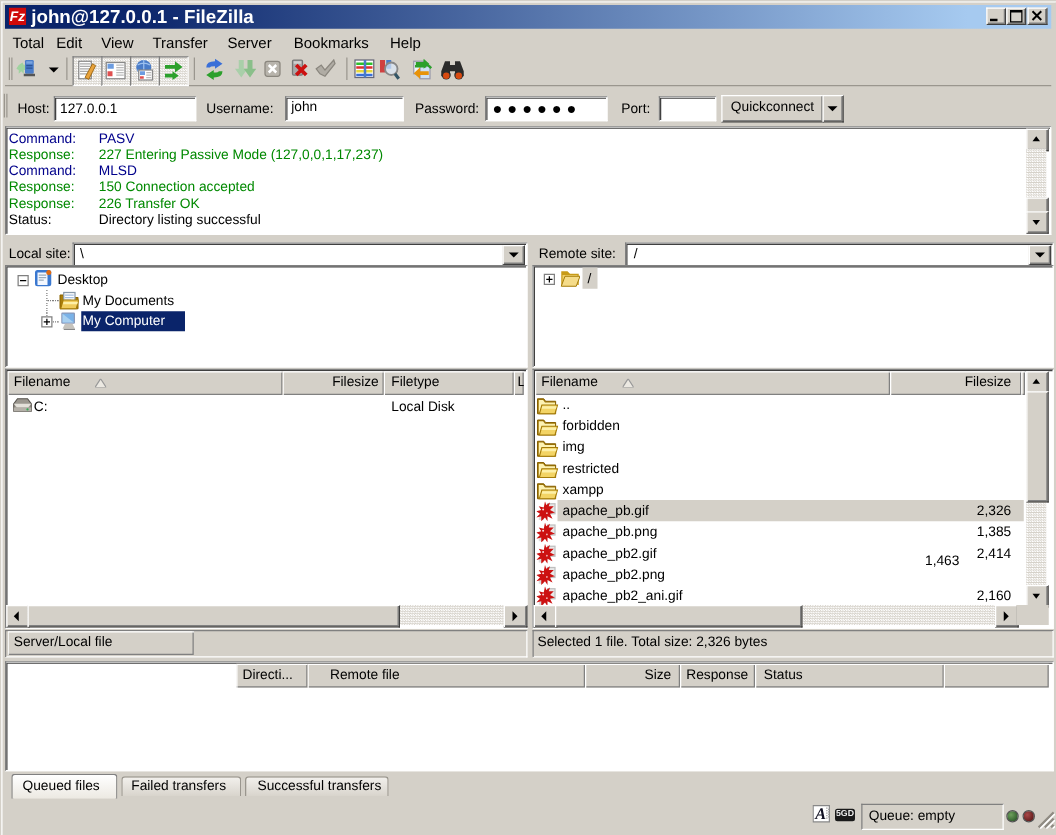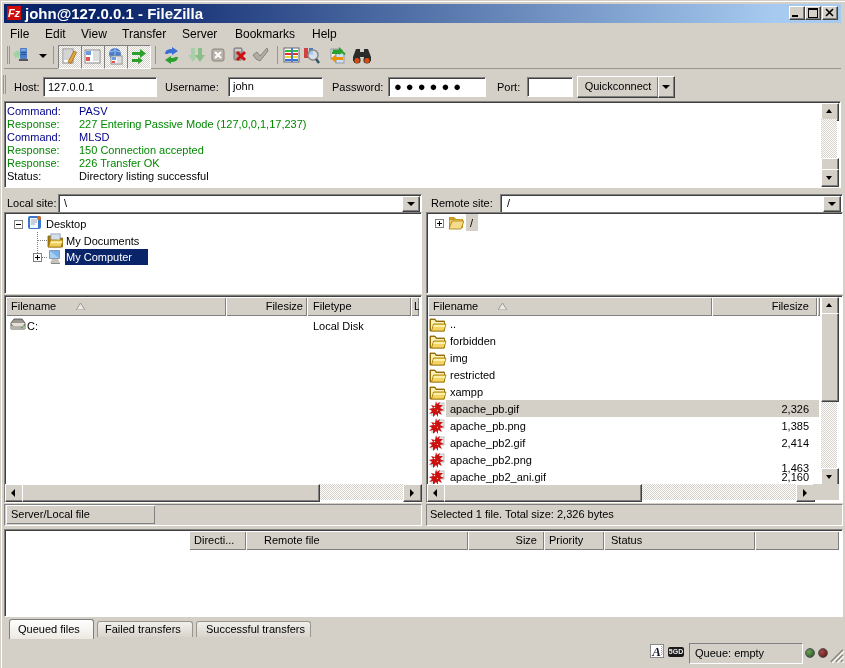--- a/index.html
+++ b/index.html
@@ -37,21 +37,21 @@
  <div class="abs" style="left:2px;top:8px;width:6px;height:2px;background:#000"></div>
   </div>
 <div class="raised" style="left:805px;top:6px;width:14px;height:12px">
  <div class="abs" style="left:2px;top:1px;width:8px;height:7px;border:1px solid #000;border-top:2px solid #000"></div>
   </div>
 <div class="raised" style="left:822px;top:6px;width:14px;height:12px">
  <svg width="14" height="12">
       <path d="M3 2 L10 9 M10 2 L3 9" stroke="#000" stroke-width="1.6"></path>
     </svg></div>
 
-<div class="lbl" style="left:10px;top:27px;font-size:12px">File</div>
+<div class="lbl" style="left:10px;top:27px;font-size:12px">Total</div>
 <div class="lbl" style="left:45px;top:27px;font-size:12px">Edit</div>
 <div class="lbl" style="left:81px;top:27px;font-size:12px">View</div>
 <div class="lbl" style="left:122px;top:27px;font-size:12px">Transfer</div>
 <div class="lbl" style="left:182px;top:27px;font-size:12px">Server</div>
 <div class="lbl" style="left:235px;top:27px;font-size:12px">Bookmarks</div>
 <div class="lbl" style="left:312px;top:27px;font-size:12px">Help</div>
 
 <div class="abs" style="left:4px;top:68px;width:837px;height:1px;background:#9a968e"></div>
 <div class="abs" style="left:7px;top:46px;width:1px;height:18px;background:#9a968e"></div>
 <div class="abs" style="left:9px;top:46px;width:1px;height:18px;background:#9a968e"></div>
@@ -393,21 +393,21 @@
       <svg width="17" height="16" style="position:absolute;left:0;top:0">
         <rect x="9" y="2" width="6" height="8" fill="#e8e8e8" stroke="#bfbfbf"></rect>
         <rect x="2" y="11" width="4" height="4" fill="#ddd"></rect>
         <path d="M7 0 l1 3 3-2 -1 3 4 0 -3 3 4 2 -4 1 2 4 -4-2 0 4 -2-3 -3 3 0-4 -4 1 3-3 -3-2 4-1 -2-3 4 1z" fill="#cc1111"></path>
         <circle cx="7" cy="8" r="3" fill="#cc1111"></circle>
         <circle cx="5.5" cy="6.5" r="0.8" fill="#fff" fill-opacity="0.85"></circle>
         <circle cx="8.5" cy="9.5" r="0.7" fill="#fff" fill-opacity="0.7"></circle>
       </svg>
     </div>
     <div class="row" style="left:450px;top:454px">apache_pb2.png</div>
-    <div class="row" style="left:740px;top:462px;width:69px;text-align:right">1,463</div>
+    <div class="row" style="left:740px;top:443px;width:69px;">1,463</div>
     <div class="abs" style="left:429px;top:469px;width:17px;height:15px;overflow:hidden">
       <svg width="17" height="16" style="position:absolute;left:0;top:0">
         <rect x="9" y="2" width="6" height="8" fill="#e8e8e8" stroke="#bfbfbf"></rect>
         <rect x="2" y="11" width="4" height="4" fill="#ddd"></rect>
         <path d="M7 0 l1 3 3-2 -1 3 4 0 -3 3 4 2 -4 1 2 4 -4-2 0 4 -2-3 -3 3 0-4 -4 1 3-3 -3-2 4-1 -2-3 4 1z" fill="#cc1111"></path>
         <circle cx="7" cy="8" r="3" fill="#cc1111"></circle>
         <circle cx="5.5" cy="6.5" r="0.8" fill="#fff" fill-opacity="0.85"></circle>
         <circle cx="8.5" cy="9.5" r="0.7" fill="#fff" fill-opacity="0.7"></circle>
       </svg>
     </div>
@@ -435,21 +435,21 @@
 <div class="abs" style="left:813px;top:484px;width:26px;height:16px;background:#D4D0C8"></div>
 
 <div class="sunken1" style="left:426px;top:504px;width:415px;height:20px"></div>
 <div class="row" style="left:430px;top:508px">Selected 1 file. Total size: 2,326 bytes</div>
 
 <div class="sunken" style="left:4px;top:529px;width:837px;height:86px"></div>
 <div class="hcell" style="left:6px;top:505px;width:149px"><span style="margin-left:5px">Server/Local file</span></div>
 <div class="hcell" style="left:189px;top:531px;width:57px"><span style="margin-left:5px">Directi...</span></div>
 <div class="hcell" style="left:246px;top:531px;width:222px"><span style="margin-left:18px">Remote file</span></div>
 <div class="hcell" style="left:468px;top:531px;width:76px;text-align:right"><span style="margin-right:7px">Size</span></div>
-<div class="hcell" style="left:544px;top:531px;width:60px"><span style="margin-left:5px">Priority</span></div>
+<div class="hcell" style="left:544px;top:531px;width:60px"><span style="margin-left:5px">Response</span></div>
 <div class="hcell" style="left:604px;top:531px;width:151px"><span style="margin-left:7px">Status</span></div>
 <div class="hcell" style="left:755px;top:531px;width:84px"></div>
 
 <div class="abs" style="left:9px;top:619px;width:83px;height:19px;background:linear-gradient(#ffffff,#ece9e2);border:1px solid #808080;border-bottom:none;border-radius:3px 3px 0 0">
  <div class="row" style="left:8px;top:3px;font-weight:normal">Queued files</div>
   </div>
 <div class="abs" style="left:97px;top:621px;width:94px;height:15px;background:linear-gradient(#f2f0ec,#d8d4cc);border:1px solid #9a968e;border-bottom:none;border-radius:3px 3px 0 0">
  <div class="row" style="left:7px;top:1px">Failed transfers</div>
   </div>
 <div class="abs" style="left:196px;top:621px;width:113px;height:15px;background:linear-gradient(#f2f0ec,#d8d4cc);border:1px solid #9a968e;border-bottom:none;border-radius:3px 3px 0 0">

